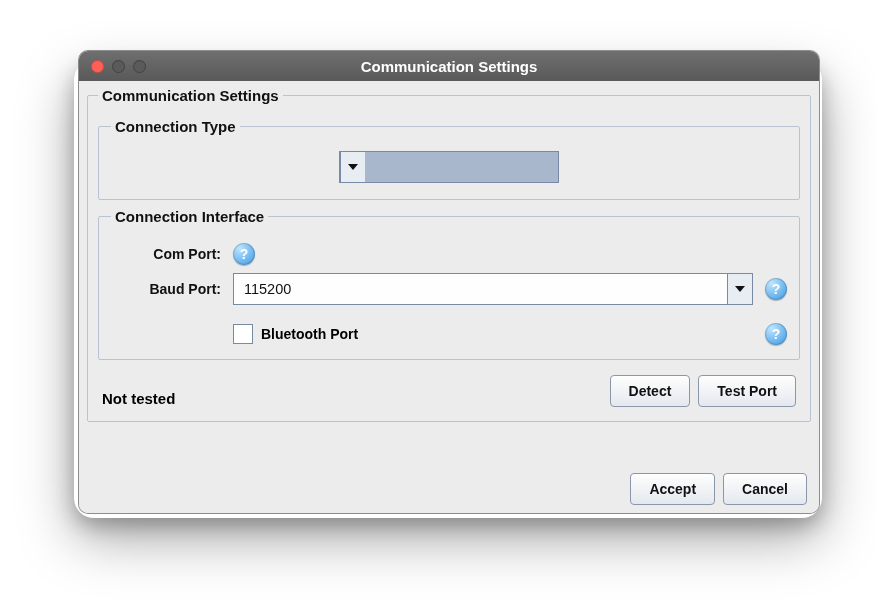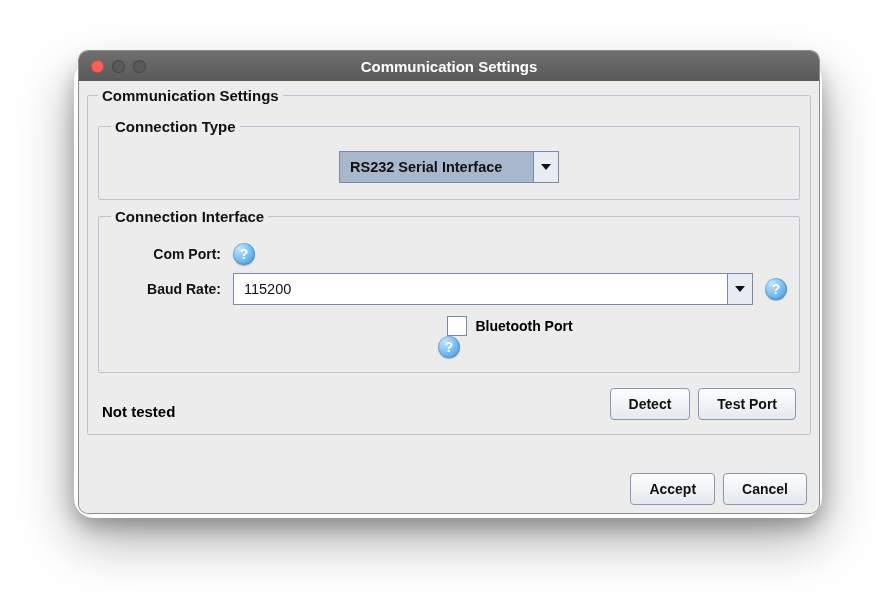--- a/index.html
+++ b/index.html
@@ -184,22 +184,21 @@
     width:18px; height:18px;
     border:1px solid #7a8aa6;
     background:#fff;
     display:inline-block;
     vertical-align:middle;
     margin-right:8px;
   }
   .check-row {
     display:flex;
     align-items:center;
-    margin-top:11px;
-    flex-direction:column;
+    margin-top:18px;
   }
   .check-row .chk-wrap {
     margin-left:122px;
     flex:1;
     display:flex;
     align-items:center;
     font-weight:600;
   }
   .status-row {
     display:flex;
@@ -253,38 +252,37 @@
 
     <div class="client">
 
       <fieldset class="group">
         <legend>Communication Settings</legend>
 
         <fieldset class="inner">
           <legend>Connection Type</legend>
           <div class="center-row">
             <div class="combo big">
-              <div class="combo-text">RS232 Serial Interface</div>
               <div class="combo-arrow">
                   <div class="tri"></div>
                 </div>
             </div>
           </div>
         </fieldset>
 
         <fieldset class="inner">
           <legend>Connection Interface</legend>
 
           <div class="form-row">
             <div class="lbl">Com Port:</div>
             <div class="help">?</div>
           </div>
 
           <div class="form-row">
-            <div class="lbl">Baud Rate:</div>
+            <div class="lbl">Baud Port:</div>
             <div class="field">
               <div class="combo white">
                 <div class="combo-text">115200</div>
                 <div class="combo-arrow">
                     <div class="tri"></div>
                   </div>
               </div>
             </div>
             <div class="help">?</div>
           </div>

